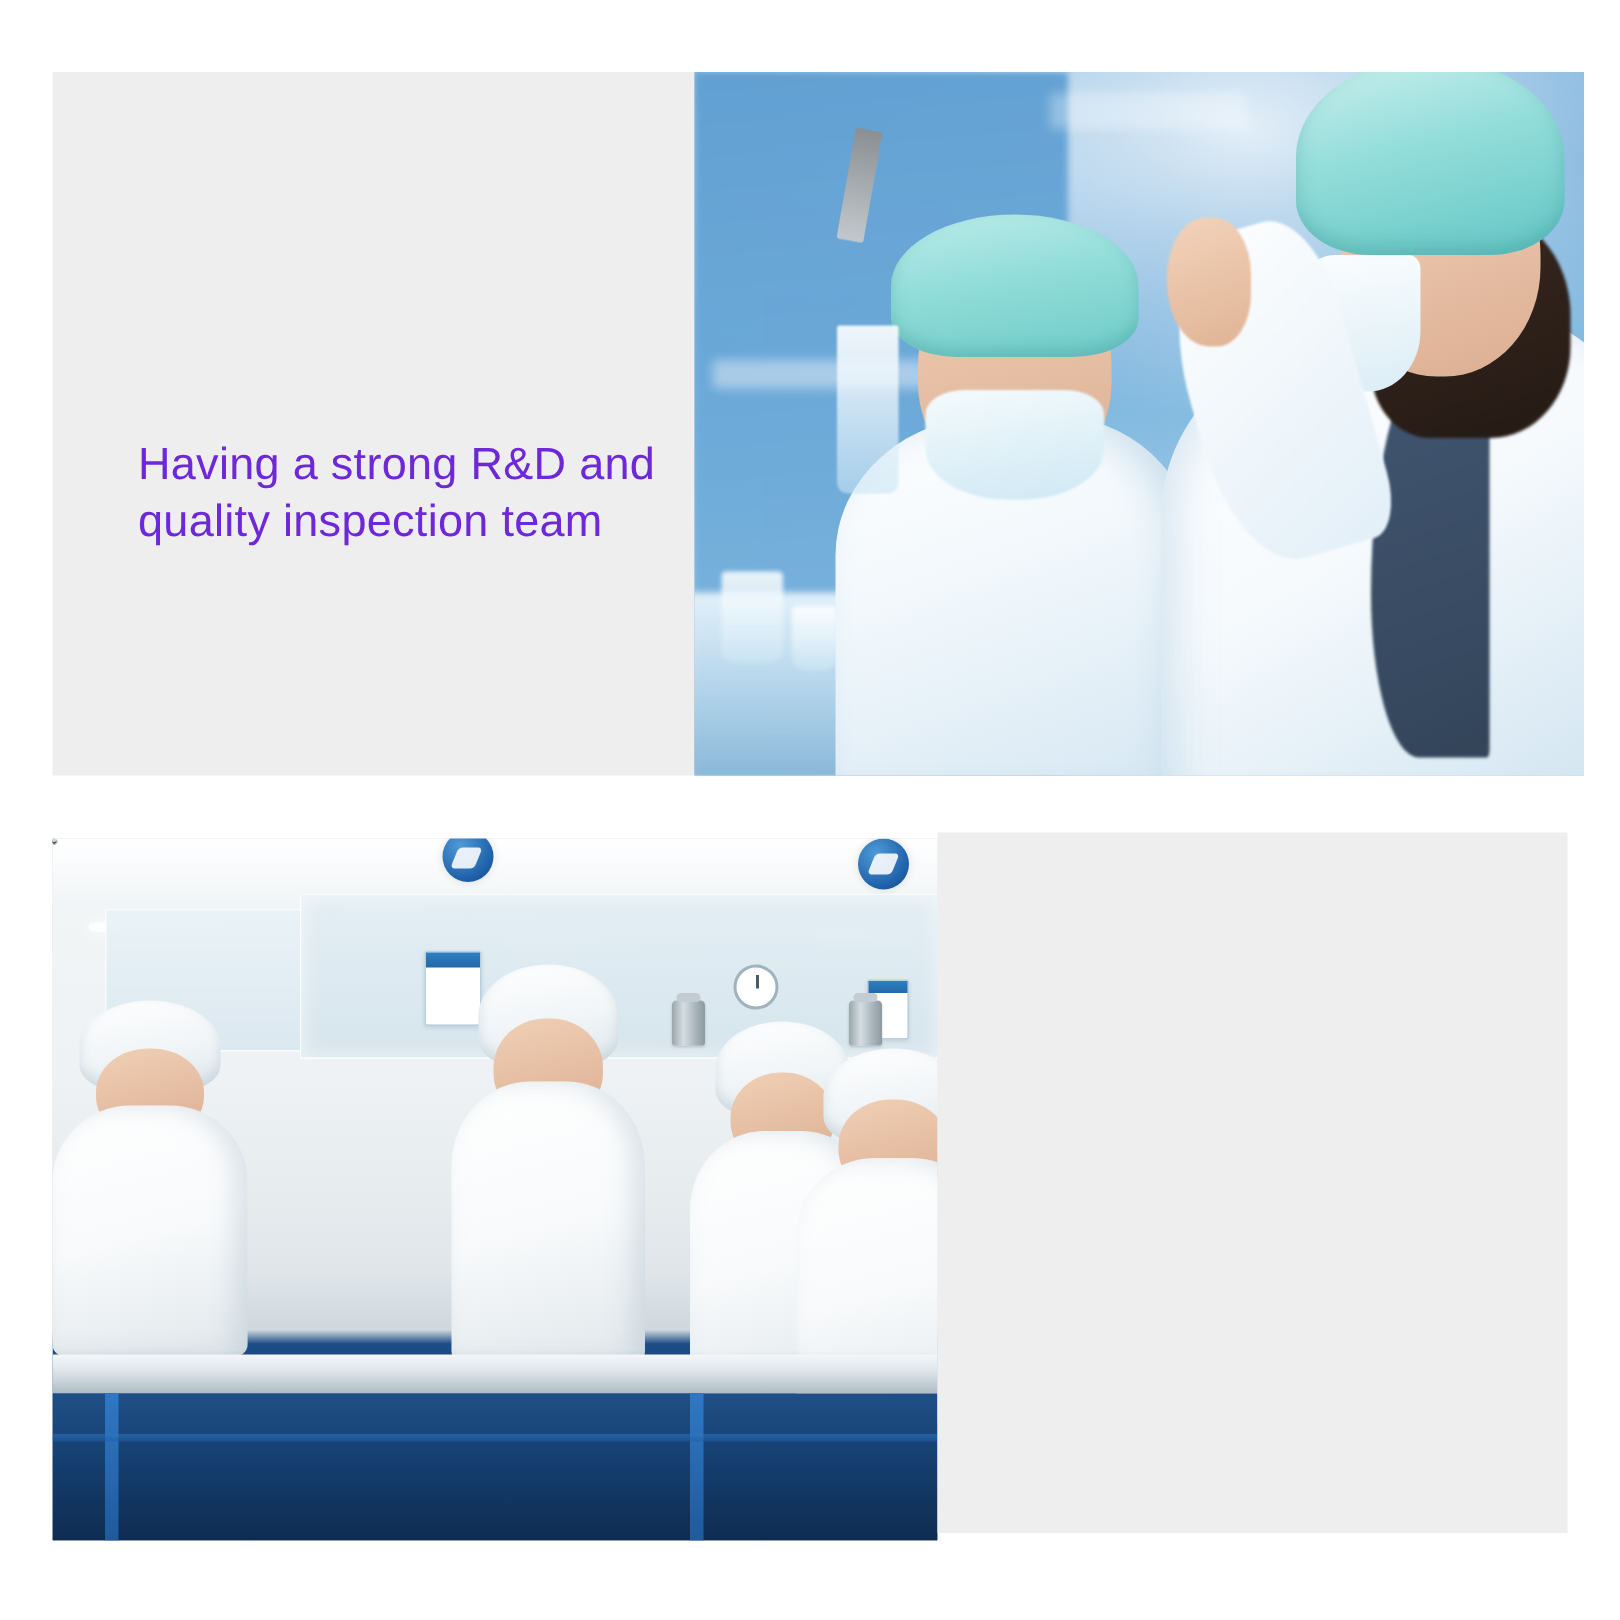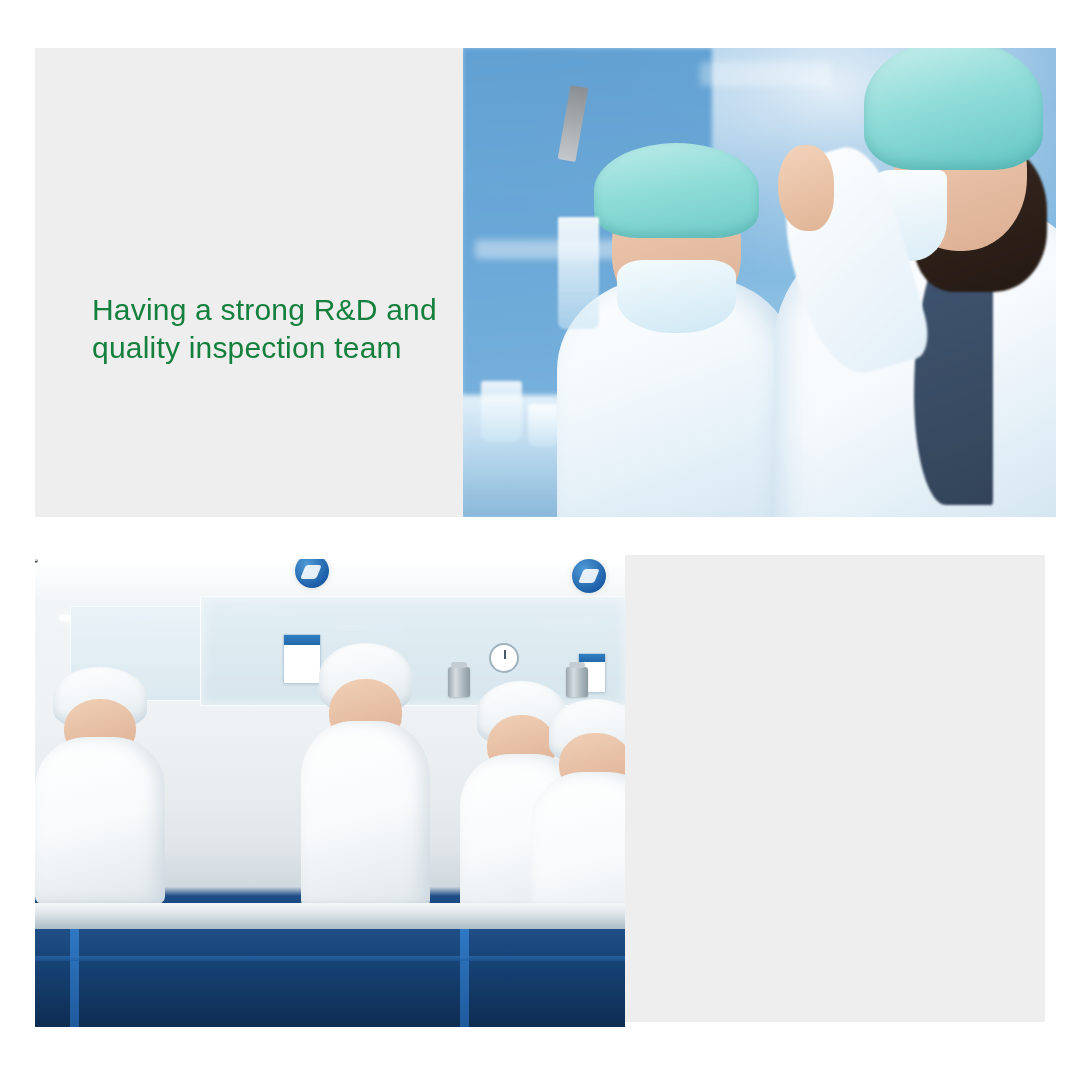--- a/index.html
+++ b/index.html
@@ -11,21 +11,21 @@
     overflow:hidden;position:relative;
   }
   .stage{position:absolute;inset:0;width:1080px;height:1080px;}
 
   
   .panel{position:absolute;background:#eeeeee;}
   .photo{position:absolute;overflow:hidden;background:#9fc4e0;}
 
   .caption{
     position:absolute;
-    color:#15803d;
+    color:#6d28d9;
     font-size:30px;
     line-height:1.28;
     font-weight:400;
     letter-spacing:.2px;
     white-space:pre;
   }
 
   
   #top-panel{left:35px;top:48px;width:428px;height:469px;}
   #top-caption{left:57px;top:243px;}

